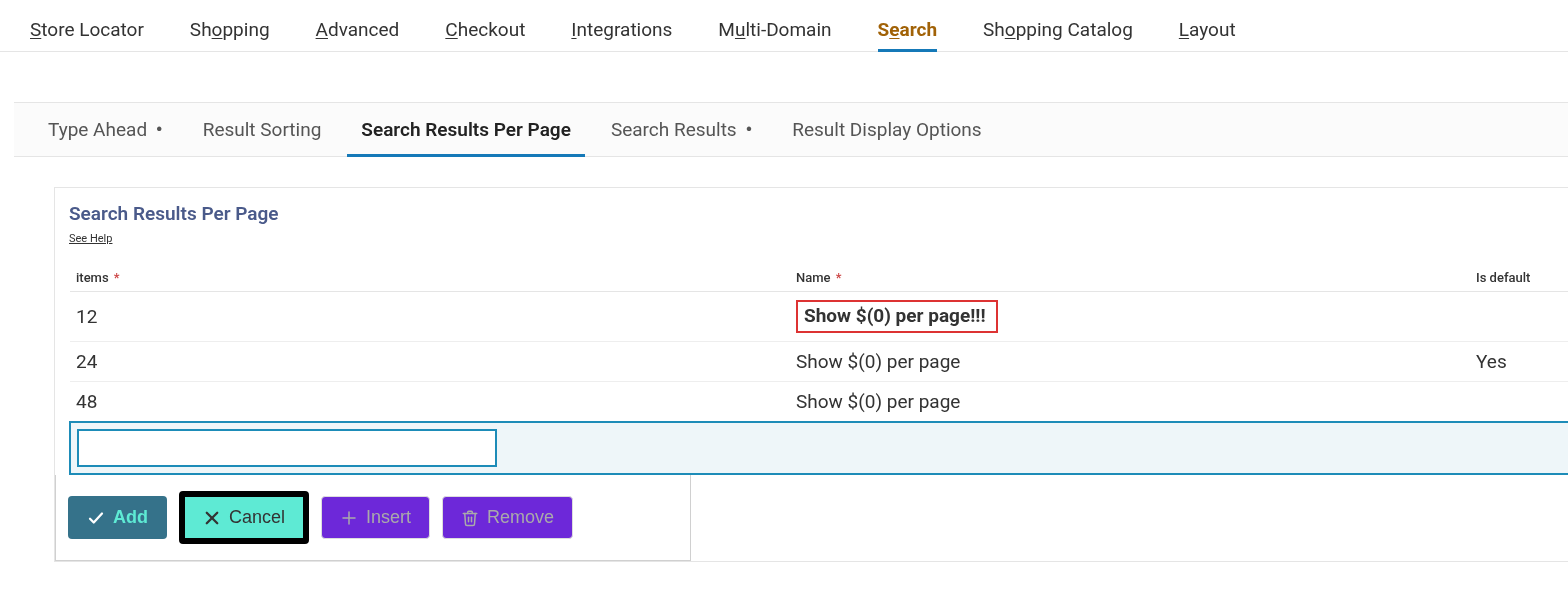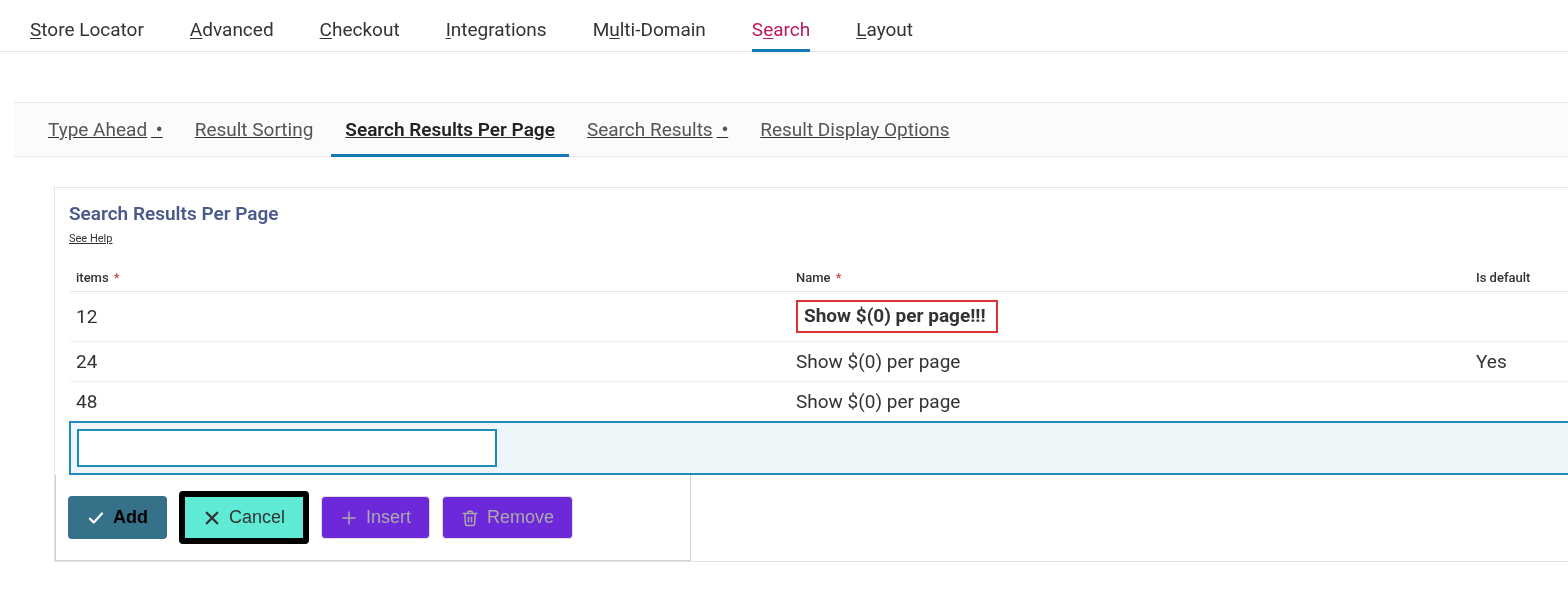--- a/index.html
+++ b/index.html
@@ -1,27 +1,27 @@
 <!DOCTYPE html>
 <html><head>
 <meta charset="utf-8">
 <style>
   * { box-sizing: border-box; margin: 0; padding: 0; }
   body { font-family: -apple-system, BlinkMacSystemFont, "Segoe UI", Roboto, "Helvetica Neue", Arial, sans-serif; font-size: 16px; color: #333; background: #fff; }
 
   
   .topnav { display: flex; align-items: center; padding: 8px 12px 0 12px; border-bottom: 1px solid #e5e5e5; gap: 10px; }
   .topnav-item { padding: 10px 18px; font-size: 19px; color: #333; cursor: pointer; position: relative; }
-  .topnav-item.active { color: #be185d; font-weight: 400; }
+  .topnav-item.active { color: #a16207; font-weight: 700; }
   .topnav-item.active::after { content: ""; position: absolute; left: 18px; right: 18px; bottom: -1px; height: 3px; background: #1579b8; }
   .topnav-item .ul { text-decoration: underline; text-underline-offset: 2px; }
 
   
   .subtabs-wrap { margin-top: 50px; margin-left: 14px; }
-  .subtabs { display: flex; align-items: flex-start; border: 1px solid #e5e5e5; border-left: none; border-right: none; background: #fbfbfb; padding: 0 20px; gap: 4px; text-decoration: underline; }
+  .subtabs { display: flex; align-items: flex-start; border: 1px solid #e5e5e5; border-left: none; border-right: none; background: #fbfbfb; padding: 0 20px; gap: 12px; }
   .subtab { padding: 15px 14px; font-size: 19px; color: #555; cursor: pointer; position: relative; }
   .subtab.active { color: #222; font-weight: 600; }
   .subtab.active::after { content: ""; position: absolute; left: 0; right: 0; bottom: -1px; height: 3px; background: #1579b8; }
   .subtab .dot { color: #555; font-weight: bold; margin-left: 4px; }
 
   
   .section { margin: 30px 0 0 40px; border: 1px solid #e5e5e5; border-right: none; }
   .section-inner { padding: 14px 0 0 14px; }
   .section-title { color: #4a5a8a; font-weight: 600; font-size: 19px; padding-bottom: 2px; }
   .see-help { color: #333; text-decoration: underline; font-size: 11px; display: inline-block; margin-top: 4px; cursor: pointer; }
@@ -37,37 +37,39 @@
 
   .highlight-cell span.box { display: inline-block; border: 2px solid #d33; padding: 2px 10px 4px 6px; font-weight: bold; }
 
   
   .new-row { background: #eef6f9; border: 2px solid #1d8cb8; border-left-width: 2px; border-right: none; }
   .new-input { width: 420px; border: 2px solid #1d8cb8; height: 38px; padding: 4px 8px; font-size: 17px; outline: none; background: #fff; }
 
   
   .action-bar { display: flex; align-items: center; gap: 12px; padding: 16px 12px; border: 1px solid #d0d0d0; border-top: none; width: 636px; background: #fff; }
   .btn { display: inline-flex; align-items: center; gap: 8px; border-radius: 4px; padding: 10px 18px; font-size: 18px; cursor: pointer; border: 1px solid transparent; }
-  .btn-primary { background: #35728a; color: #000000; font-weight: 600; }
+  .btn-primary { background: #35728a; color: #5eead4; font-weight: 600; }
   .btn-secondary { background: #5eead4; color: #333; border: 6px solid #000000; }
   .btn-disabled { background: #6d28d9; color: #aaa; border: 1px solid #ddd; cursor: default; }
 
   .icon { width: 18px; height: 18px; display: inline-flex; align-items: center; justify-content: center; }
   .icon svg { width: 100%; height: 100%; }
 </style>
 </head>
 <body>
 
 <div class="topnav">
     <div class="topnav-item"><span></span><span class="ul">S</span><span>tore Locator</span></div>
+    <div class="topnav-item"><span>Sh</span><span class="ul">o</span><span>pping</span></div>
     <div class="topnav-item"><span></span><span class="ul">A</span><span>dvanced</span></div>
     <div class="topnav-item"><span></span><span class="ul">C</span><span>heckout</span></div>
     <div class="topnav-item"><span></span><span class="ul">I</span><span>ntegrations</span></div>
     <div class="topnav-item"><span>M</span><span class="ul">u</span><span>lti-Domain</span></div>
     <div class="topnav-item active"><span>S</span><span class="ul">e</span><span>arch</span></div>
+    <div class="topnav-item"><span>Sh</span><span class="ul">o</span><span>pping Catalog</span></div>
     <div class="topnav-item"><span></span><span class="ul">L</span><span>ayout</span></div>
   </div>
 
 <div class="subtabs-wrap">
   <div class="subtabs">
       <div class="subtab"><span>Type Ahead</span><span class="dot"> •</span></div>
       <div class="subtab"><span>Result Sorting</span></div>
       <div class="subtab active"><span>Search Results Per Page</span></div>
       <div class="subtab"><span>Search Results</span><span class="dot"> •</span></div>
       <div class="subtab"><span>Result Display Options</span></div>

